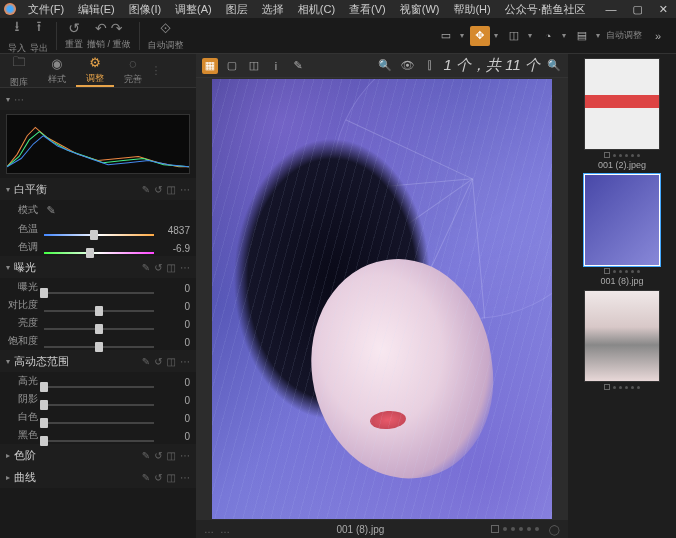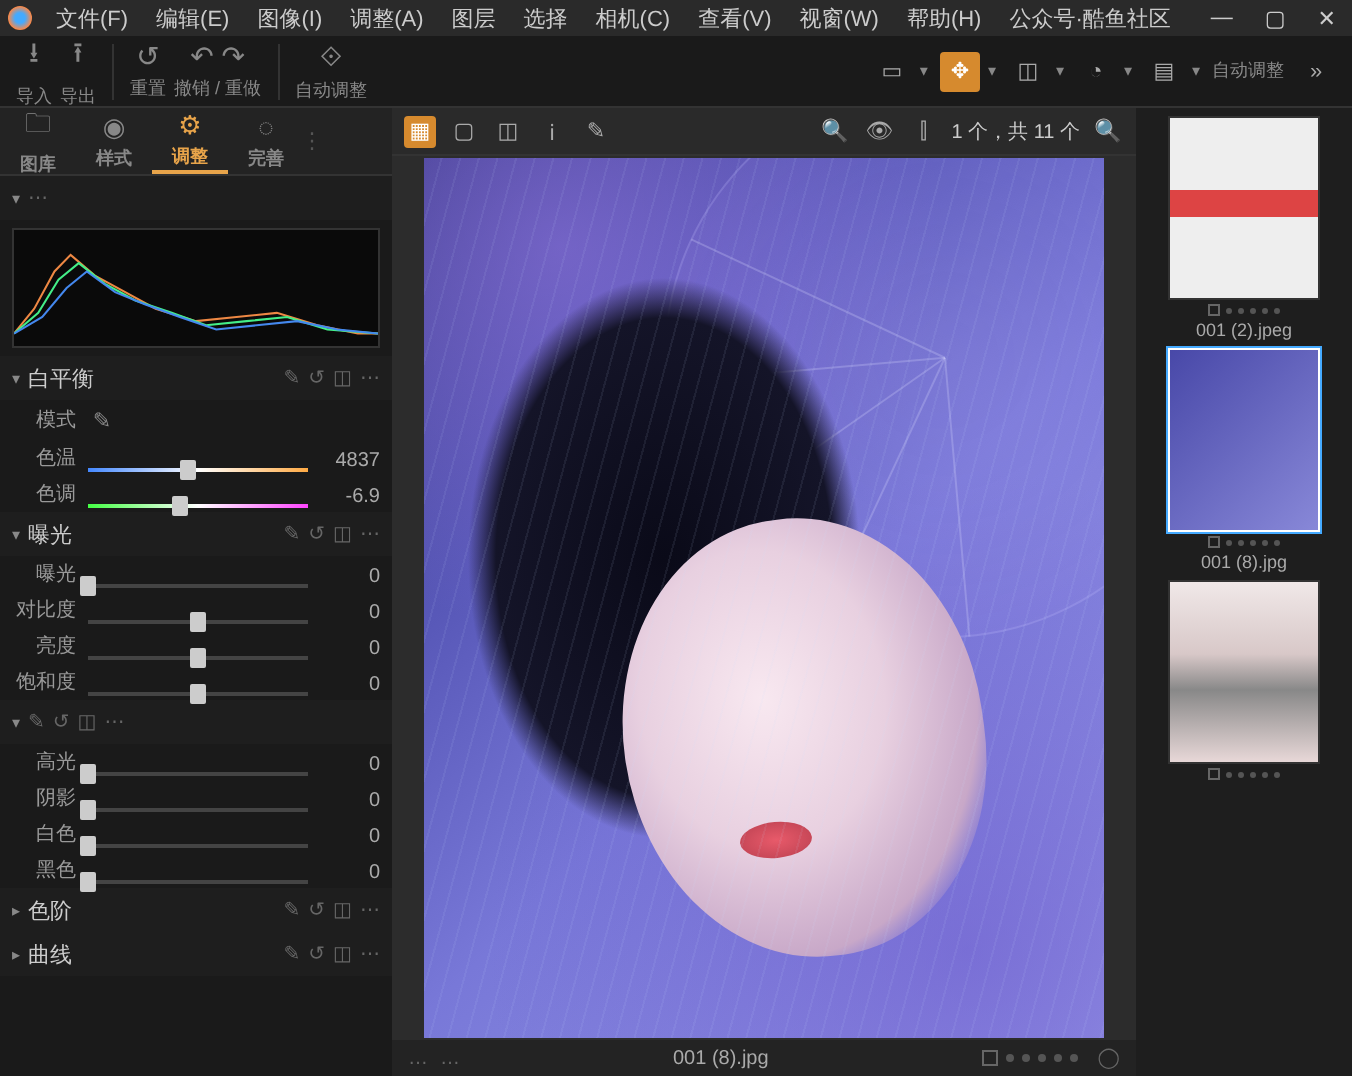--- a/index.html
+++ b/index.html
@@ -22,29 +22,29 @@
 .tool-btn { width: 20px; height: 20px; display: flex; align-items: center; justify-content: center; color: #aaa; cursor: pointer; }
 .tool-btn.hl { background: #d68a2e; border-radius: 2px; color: #fff; }
 .dropdown-caret { font-size: 8px; color: #888; margin-left: -2px; }
 .toolbar-right .label-group { display: flex; flex-direction: column; align-items: center; font-size: 9px; color: #888; }
 
 
 .tabbar { height: 34px; background: #232323; display: flex; align-items: stretch; border-bottom: 1px solid #333; }
 .tab { width: 38px; display: flex; flex-direction: column; align-items: center; justify-content: center; gap: 2px; cursor: pointer; color: #888; }
 .tab.active { color: #e8a44a; border-bottom: 2px solid #e8a44a; }
 .tab .icon { font-size: 13px; }
-.tab .lbl { font-size: 9px; font-weight: bold; }
+.tab .lbl { font-size: 9px; }
 .tab-handle { width: 8px; display: flex; align-items: center; justify-content: center; color: #555; cursor: col-resize; }
 
 
 .viewbar { height: 24px; background: #2a2a2a; display: flex; align-items: center; padding: 0 6px; gap: 6px; border-bottom: 1px solid #333; }
 .view-btn { width: 16px; height: 16px; display: flex; align-items: center; justify-content: center; cursor: pointer; color: #aaa; border-radius: 2px; }
 .view-btn.active { background: #d68a2e; color: #fff; }
 .viewbar-right { margin-left: auto; display: flex; align-items: center; gap: 6px; }
-.viewbar-text { color: #ccc; font-size: 10px; }
+.viewbar-text { color: #ccc; font-size: 15px; font-style: italic; }
 
 
 .main { display: flex; height: calc(538px - 18px - 36px); }
 
 
 .left-panel { width: 196px; background: #1a1a1a; display: flex; flex-direction: column; overflow-y: auto; }
 .left-panel::-webkit-scrollbar { width: 6px; }
 .left-panel::-webkit-scrollbar-thumb { background: #444; }
 .panel-section-header { height: 22px; display: flex; align-items: center; padding: 0 6px; color: #ccc; background: #1e1e1e; cursor: pointer; }
 .panel-section-header .arrow { font-size: 8px; margin-right: 4px; color: #888; }
@@ -274,20 +274,21 @@
     <div class="slider-row">
         <span class="label">饱和度</span>
         <div class="track">
           <div class="thumb" style="left:50%"></div>
         </div>
         <span class="value">0</span>
       </div>
 
     <div class="panel-section-header">
       <span class="arrow">▾</span>
+      <span class="title">高动态范围</span>
       <span class="tools">
         <span>✎</span>
         <span>↺</span>
         <span>◫</span>
         <span>⋯</span>
       </span>
     </div>
     <div class="slider-row">
         <span class="label">高光</span>
         <div class="track">

